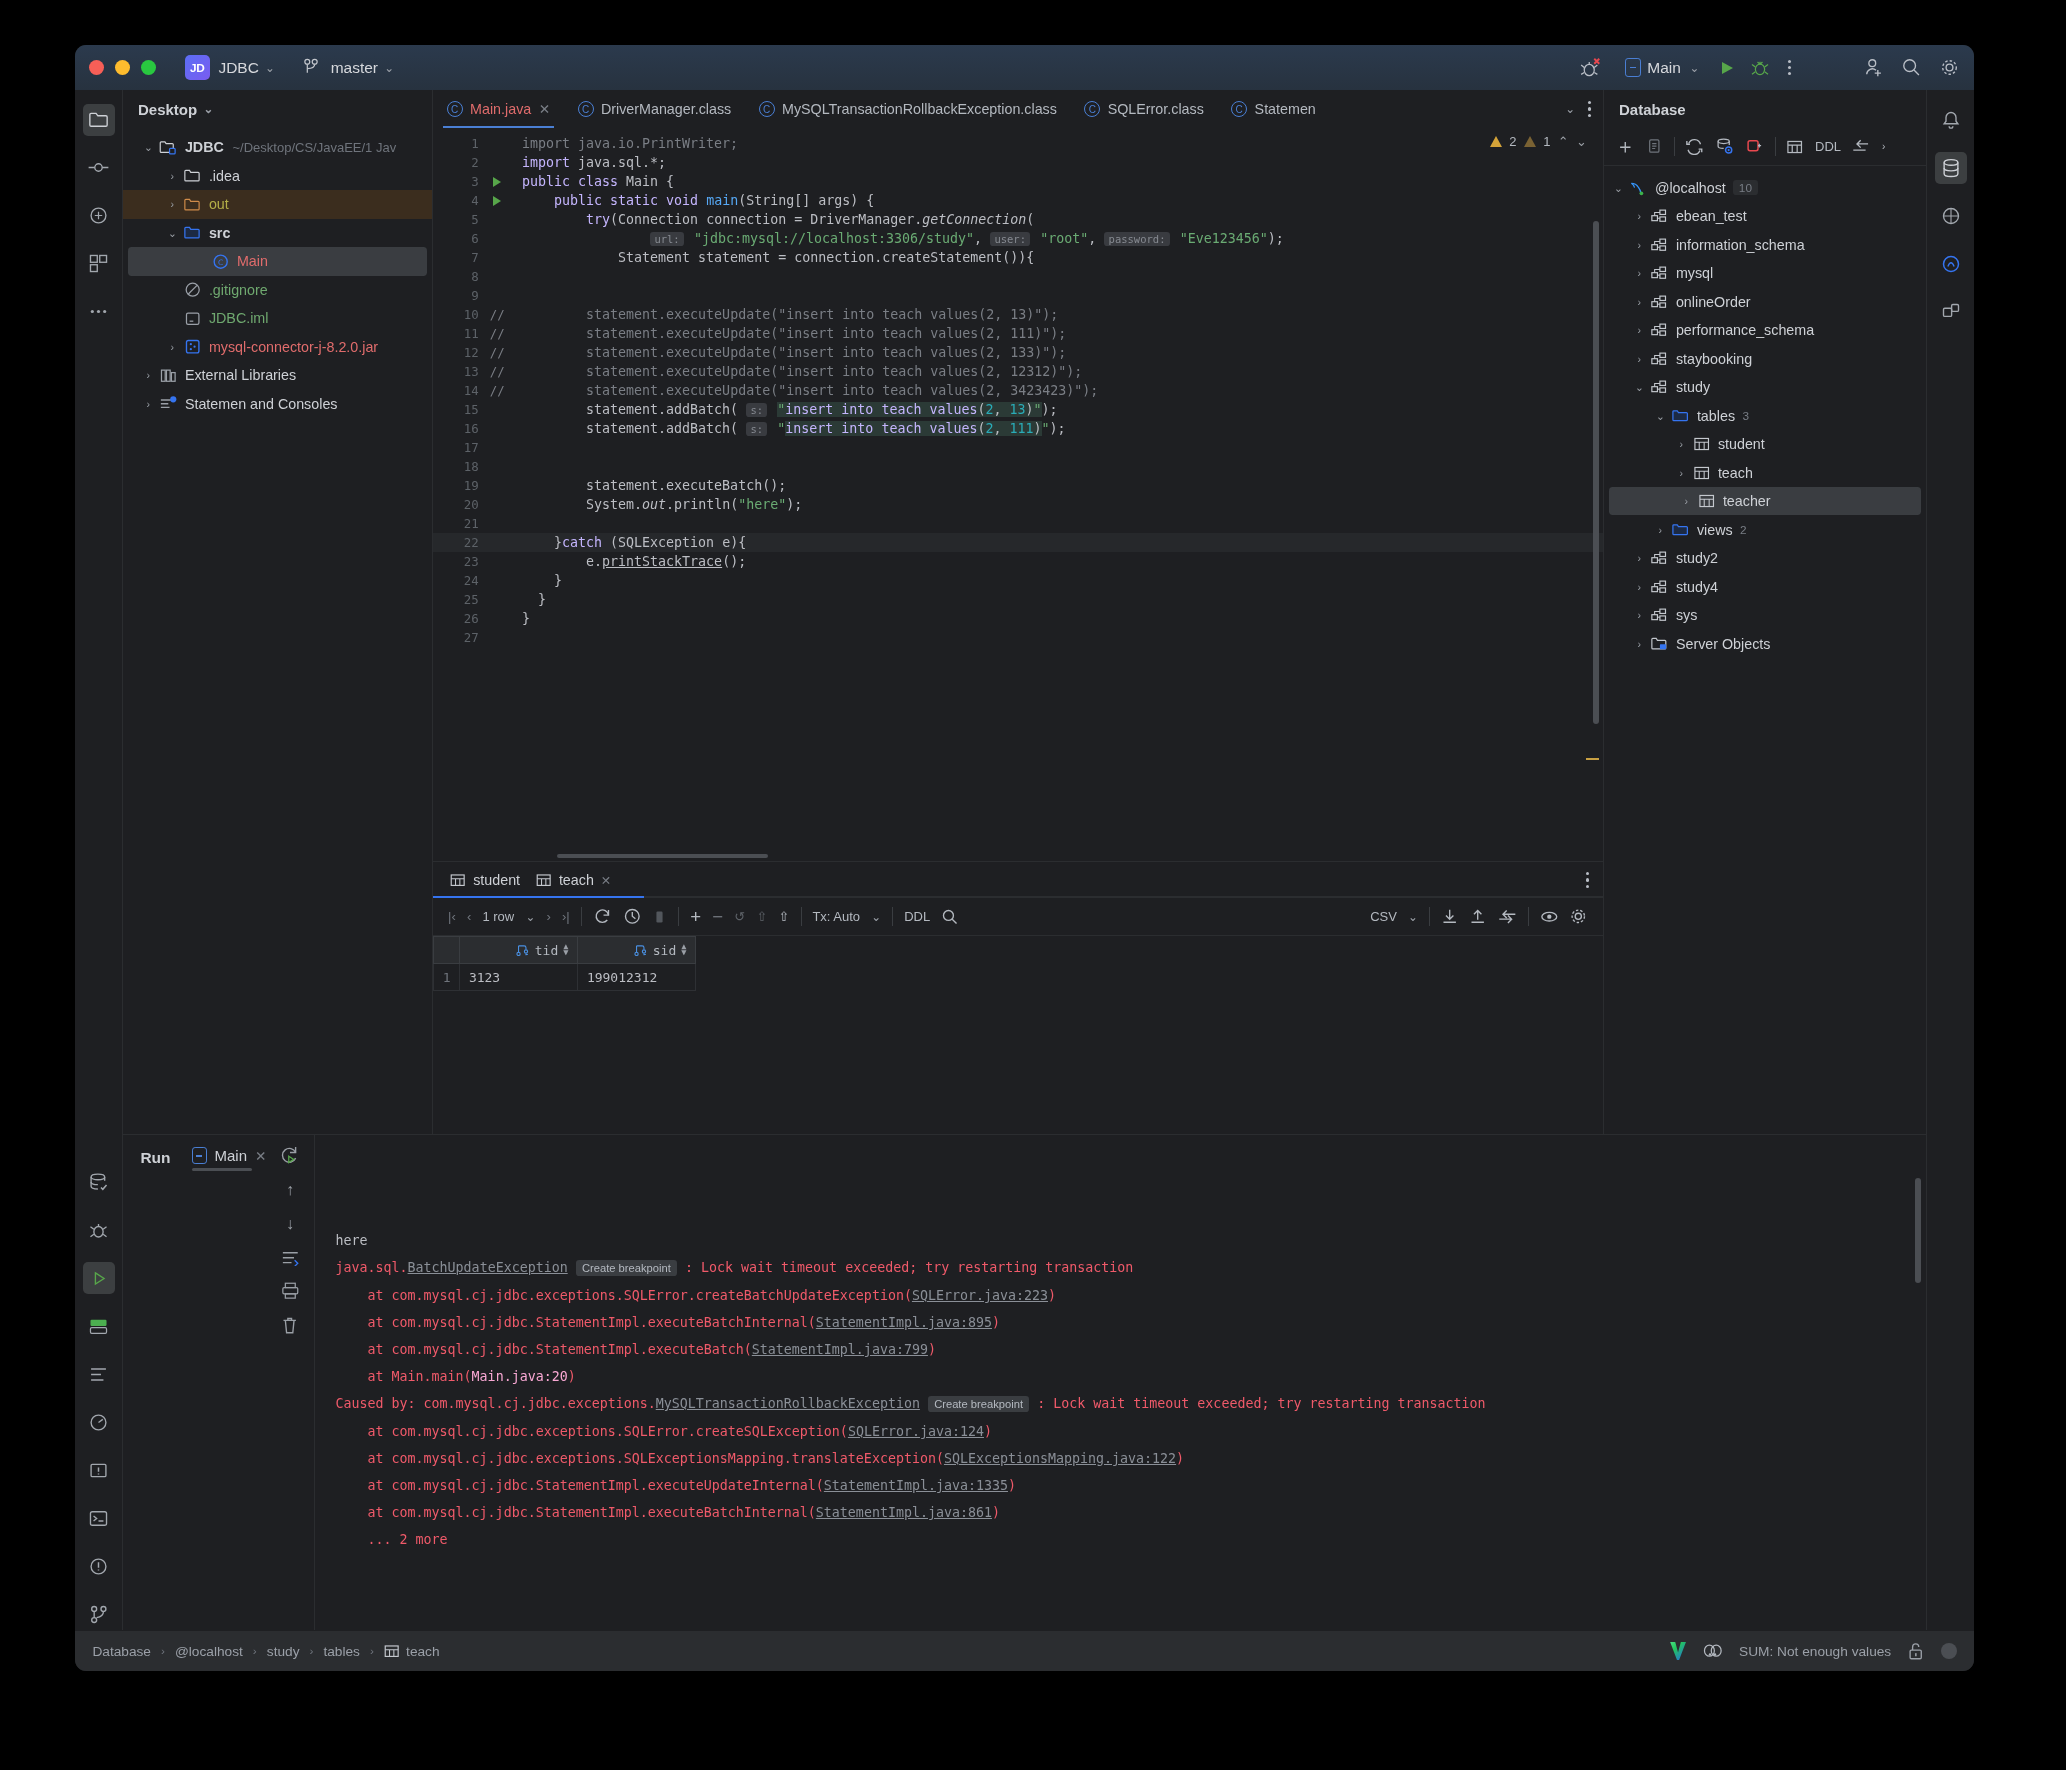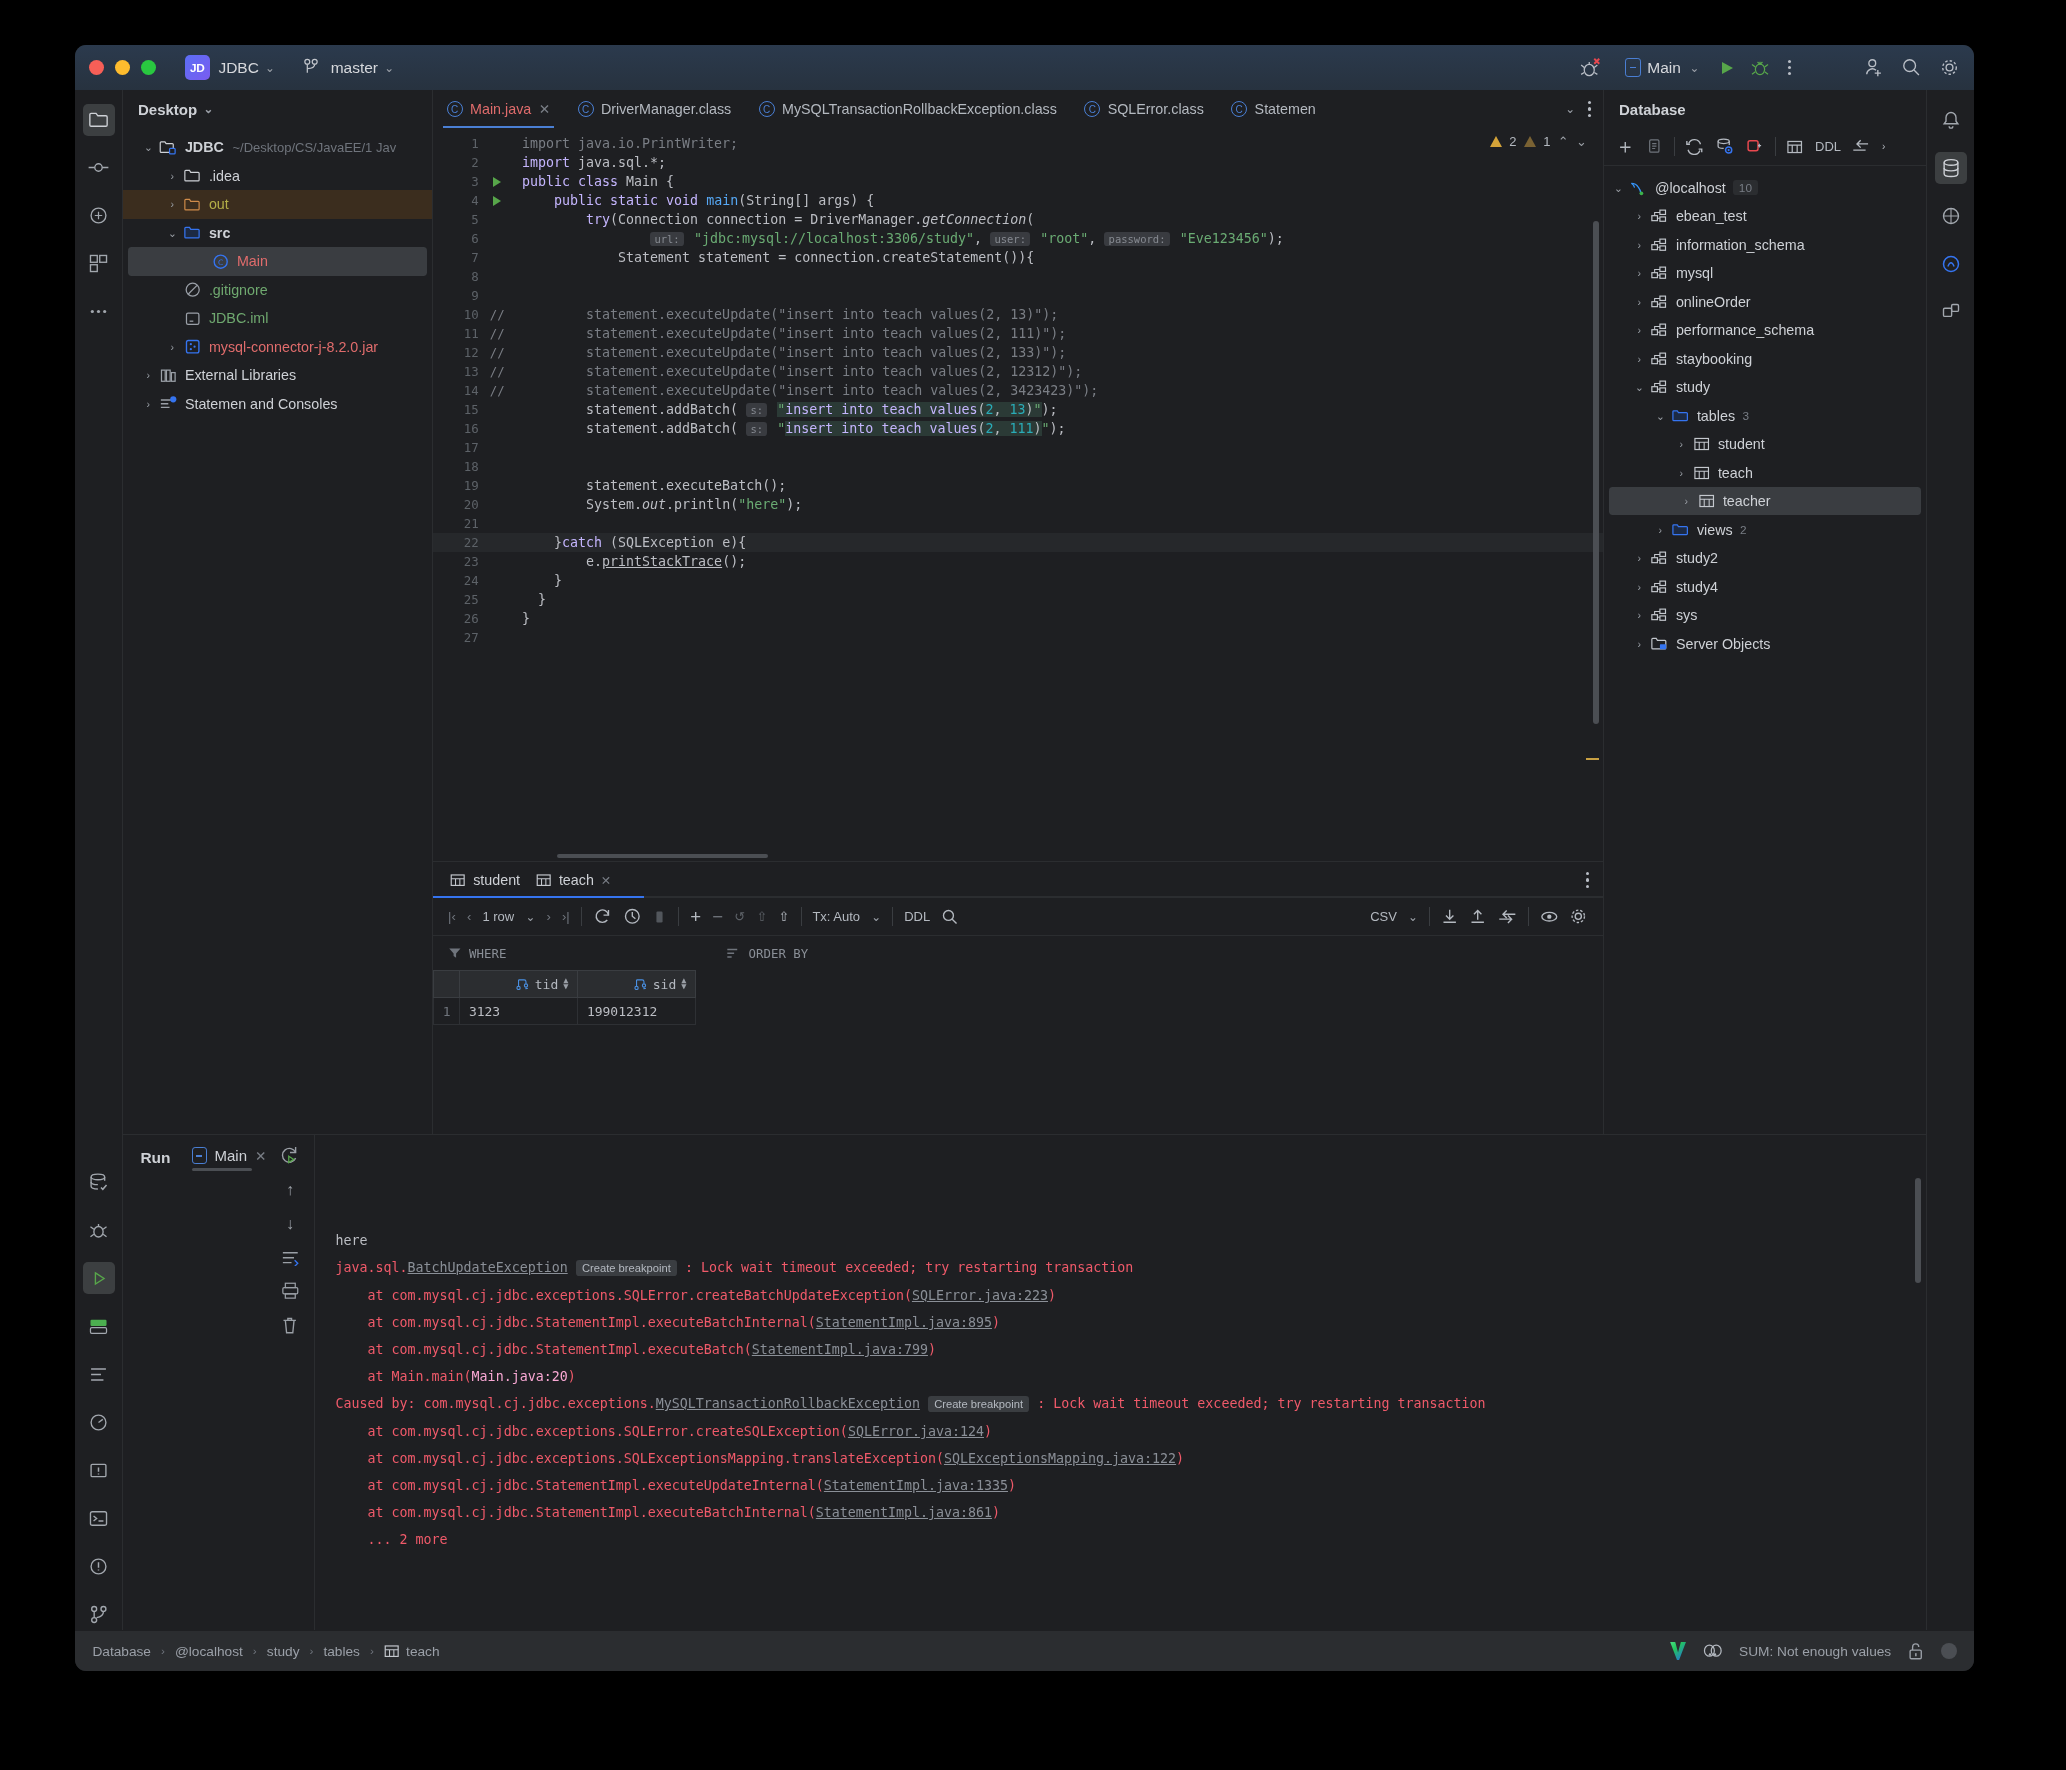--- a/index.html
+++ b/index.html
@@ -741,35 +741,20 @@
                     <ellipse cx="15" cy="14" rx="12" ry="7" stroke="#b4b9c0" stroke-width="2.2" fill="none"></ellipse>
                     <circle cx="15" cy="14" r="3.5" fill="#b4b9c0"></circle>
                   </svg>
               </span>
               <span>
                 <svg width="18.6" height="18.6" viewBox="0 0 30 30">
                     <circle cx="15" cy="15" r="5" stroke="#b4b9c0" stroke-width="2.2" fill="none"></circle>
                     <circle cx="15" cy="15" r="10" stroke="#b4b9c0" stroke-width="2.2" fill="none" stroke-dasharray="4 3"></circle>
                   </svg>
               </span>
-            </div>
-            <div class="wherebar">
-              <span>
-                <svg width="13.7" height="13.7" viewBox="0 0 22 22">
-                    <path d="M2 4 h18 l-7 8 v7 l-4 -3 v-4 z" fill="#6f747c"></path>
-                  </svg>
-              </span>
-              <span>WHERE</span>
-              <span style="width:205px"></span>
-              <span>
-                <svg width="15" height="12.4" viewBox="0 0 24 20">
-                    <path d="M2 4 h16 M2 10 h11 M2 16 h7" stroke="#6f747c" stroke-width="2.4"></path>
-                  </svg>
-              </span>
-              <span>ORDER BY</span>
             </div>
             <div class="dgrid">
               <table class="dg" id="result-table">
                   <tbody>
                     <tr>
                       <th class="corner"></th>
                       <th style="min-width:118px">
                         <span class="thwrap">
                           <span class="keyico">
                             <svg width="15" height="12.4" viewBox="0 0 24 20">

